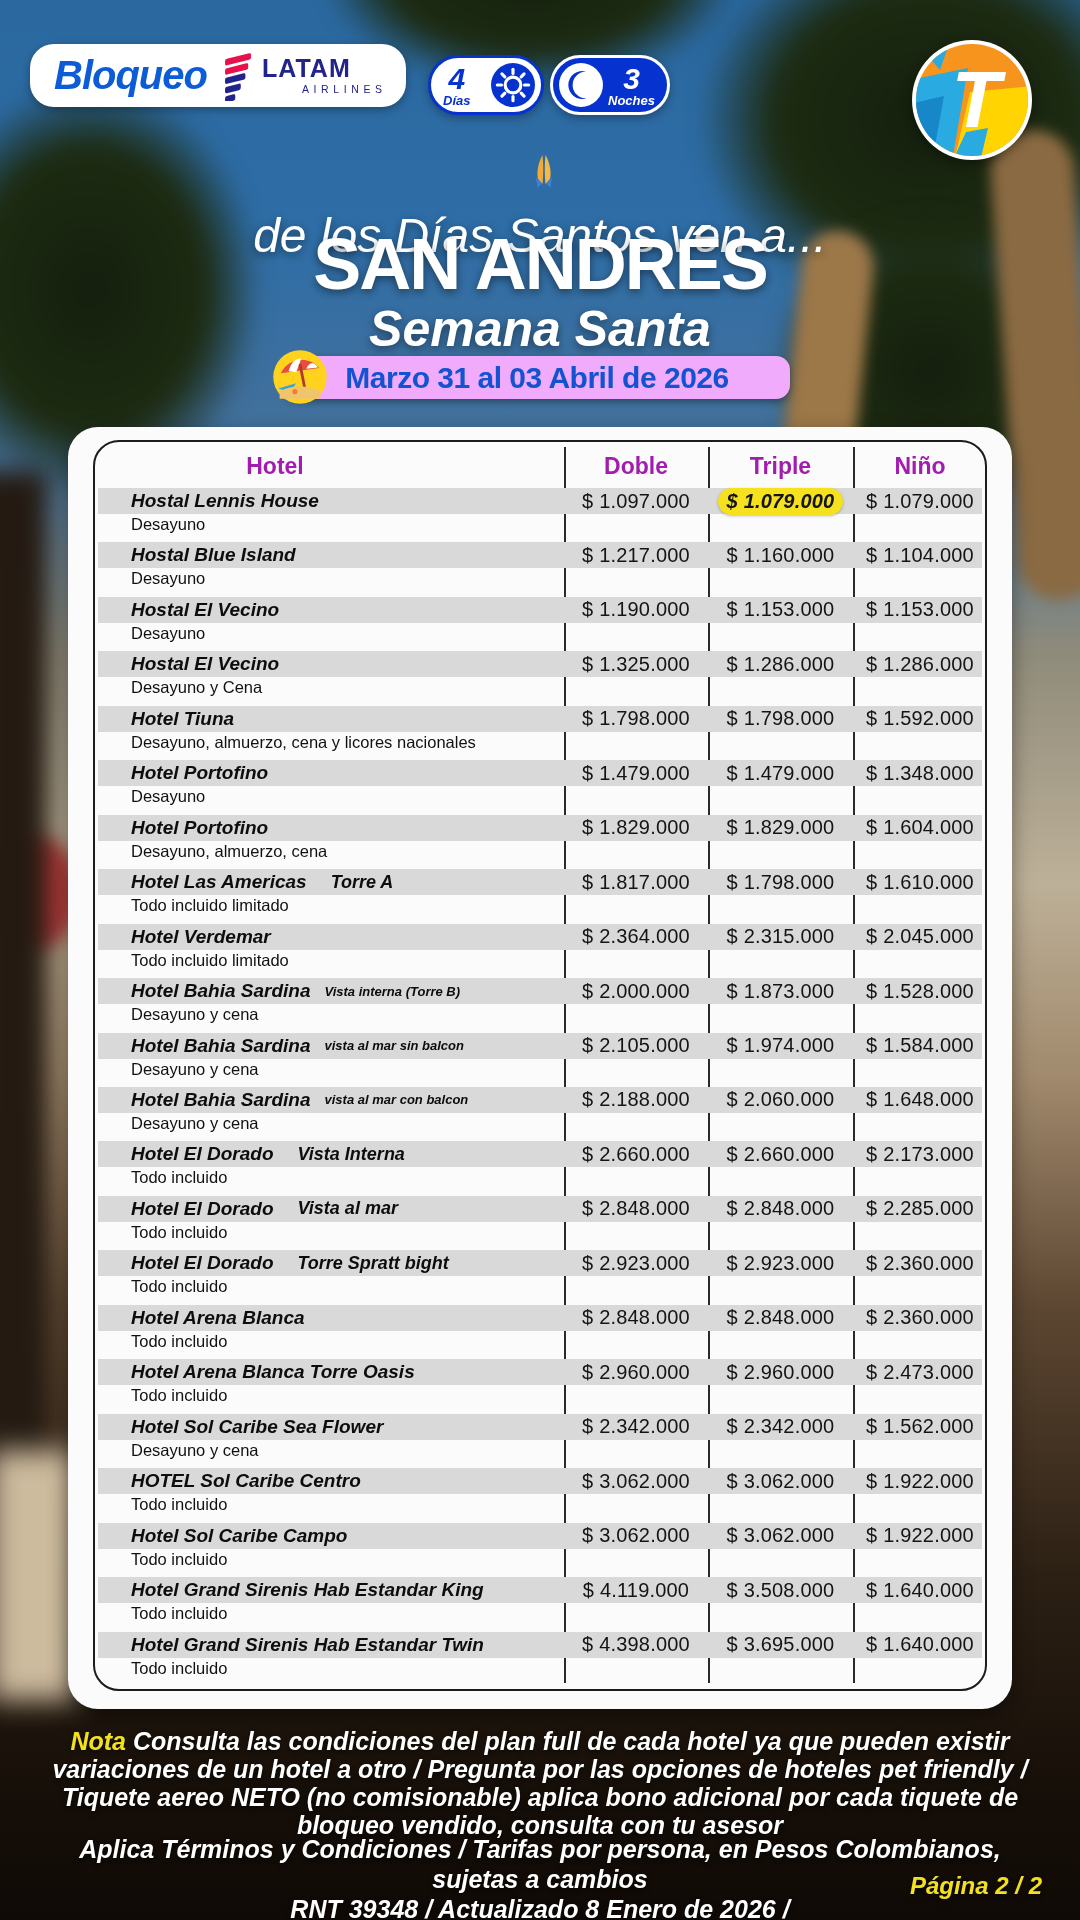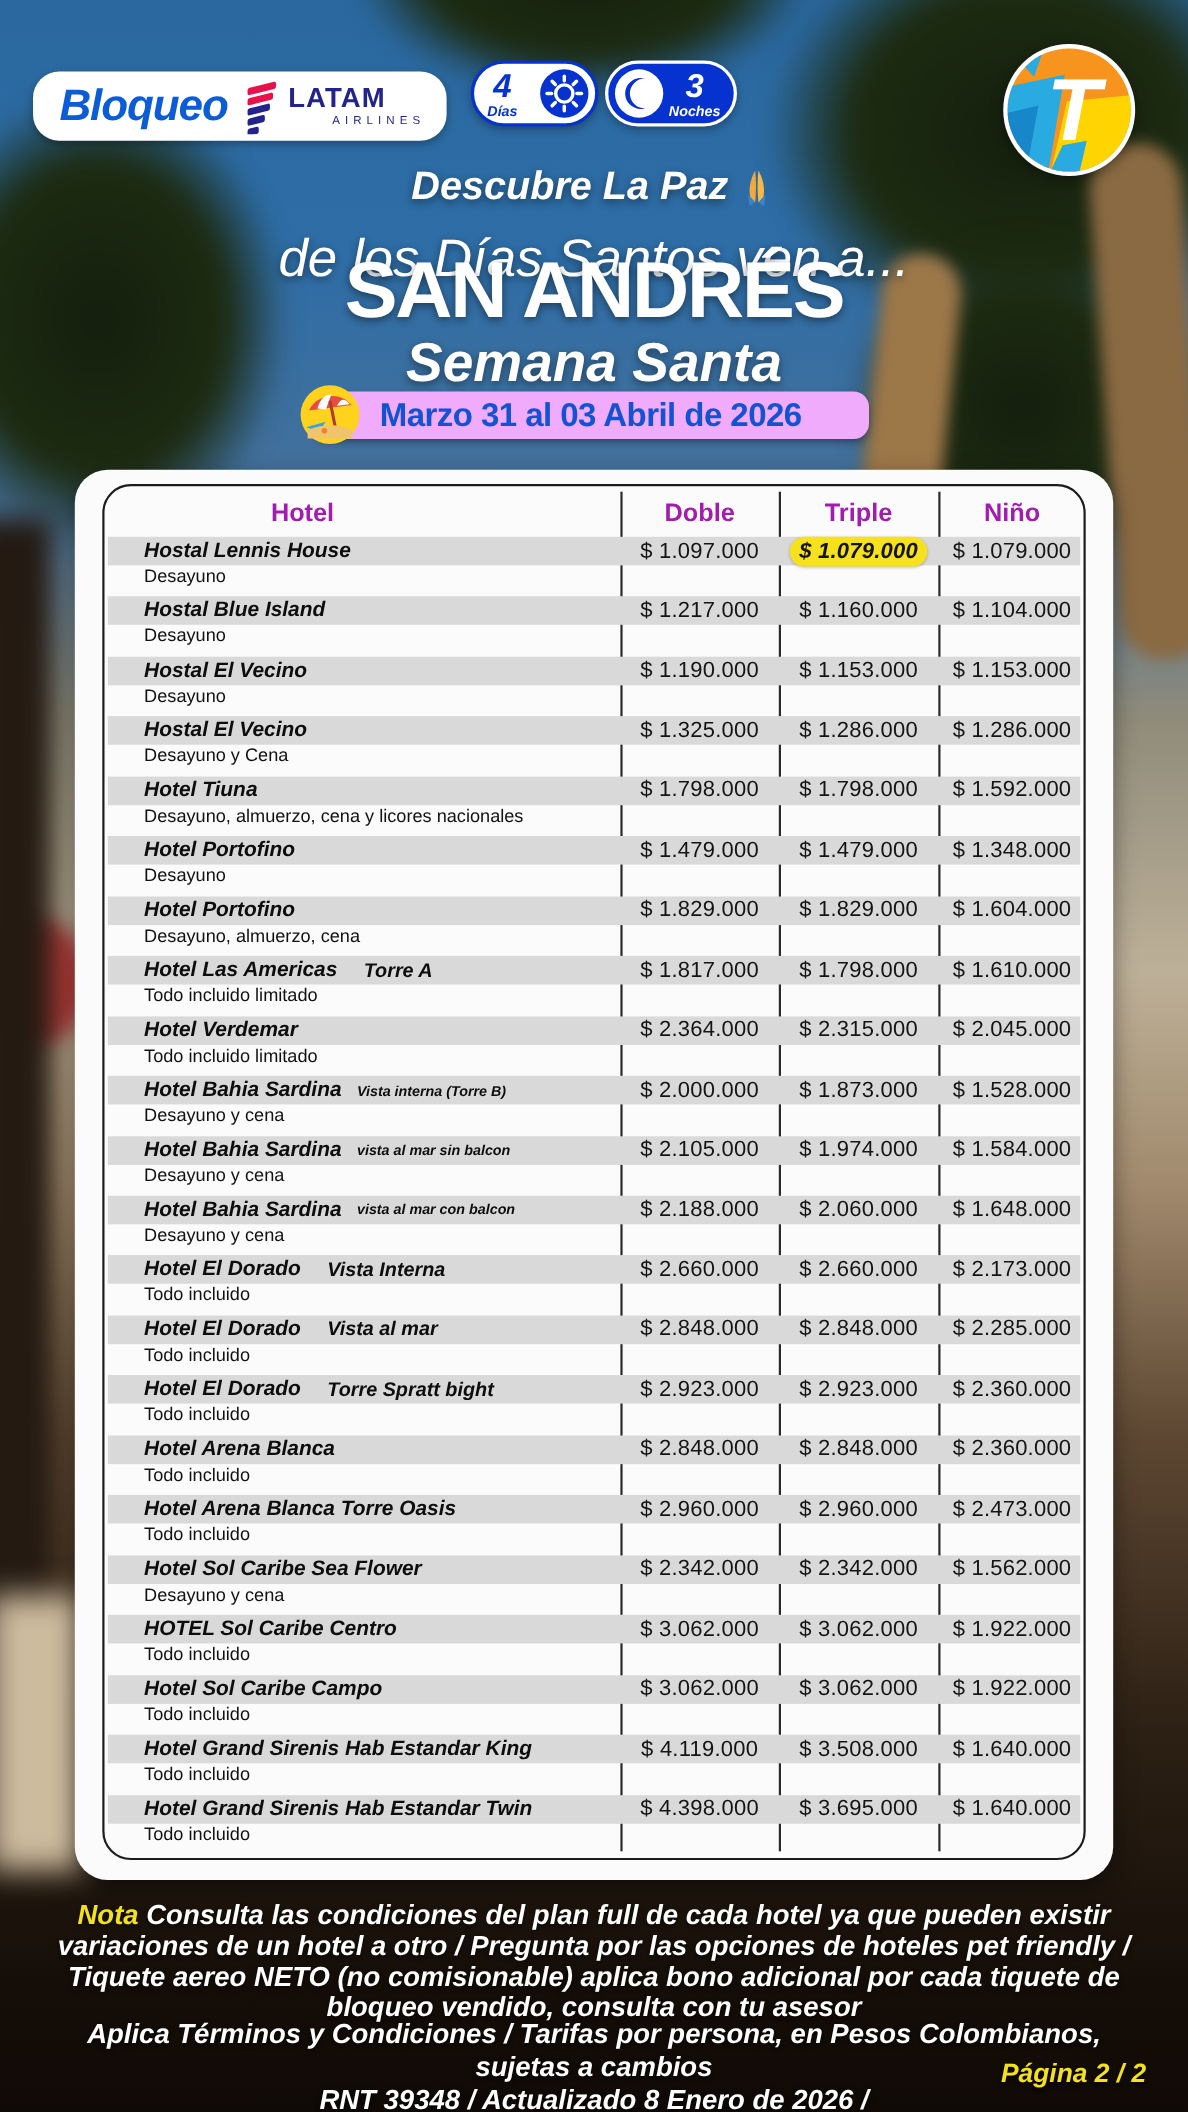--- a/index.html
+++ b/index.html
@@ -19,21 +19,21 @@
   .p3{left:250px;top:-190px;width:560px;height:320px;}
   .p4{right:-60px;top:160px;width:420px;height:420px;}
   .trunk1{left:788px;top:230px;width:72px;height:330px;background:#9c7748;border-radius:40px;transform:rotate(6deg);filter:blur(7px);}
   .trunk2{left:1004px;top:130px;width:84px;height:470px;background:#8a6a42;border-radius:40px;transform:rotate(-4deg);filter:blur(7px);}
   .flower{left:-14px;top:835px;width:95px;height:115px;background:#b33a3a;border-radius:50%;filter:blur(9px);}
   .lstrip{left:-26px;top:470px;width:74px;height:1240px;background:#241a12;filter:blur(12px);}
   .sand{left:-10px;top:1450px;width:90px;height:250px;background:#cdbb9e;filter:blur(14px);}
 
   
   .pill{position:absolute;display:flex;align-items:center;background:#fff;border-radius:24px;box-shadow:0 3px 8px rgba(0,0,0,.3);}
-  .bloqueo{left:30px;top:65px;width:376px;height:63px;gap:14px;padding-left:24px;}
+  .bloqueo{left:30px;top:44px;width:376px;height:63px;gap:14px;padding-left:24px;}
   .bloqueo-txt{font-size:40px;font-weight:800;font-style:italic;color:var(--accent-blue);letter-spacing:-1px;}
   .latam{display:flex;align-items:center;gap:7px;}
   .latam-words{display:flex;flex-direction:column;line-height:1;}
   .latam-name{font-size:25px;font-weight:800;color:var(--latam-indigo);letter-spacing:1px;}
   .latam-sub{font-size:10.5px;font-weight:500;color:var(--latam-indigo);letter-spacing:4.6px;margin-top:3px;margin-left:40px;}
   .badge{position:absolute;height:60px;border-radius:30px;display:flex;align-items:center;box-shadow:0 3px 8px rgba(0,0,0,.3);}
   .day{left:428px;top:55px;width:116px;background:#fff;border:3px solid var(--badge-blue);justify-content:space-between;padding:0 5px 0 12px;}
   .night{left:550px;top:55px;width:120px;background:var(--badge-blue);border:3px solid #fff;justify-content:space-between;padding:0 12px 0 5px;}
   .badge .num-col{display:flex;flex-direction:column;align-items:center;line-height:1;}
   .day .num{font-size:30px;font-weight:800;font-style:italic;color:var(--badge-blue);}
@@ -167,21 +167,21 @@
     <polygon points="0,42 58,30 42,124 0,124" fill="#29abe2"></polygon>
     <polygon points="0,66 34,58 22,124 0,124" fill="#1787c9"></polygon>
     <polygon points="124,48 124,124 44,124 60,54" fill="#ffd400"></polygon>
     <polygon points="42,124 56,94 78,90 70,124" fill="#29abe2"></polygon>
     <polygon points="16,16 38,9 30,32" fill="#29abe2"></polygon>
   </g>
   <text x="66" y="89" text-anchor="middle" font-family="'Liberation Sans',sans-serif" font-size="80" font-weight="800" font-style="italic" fill="#fff">T</text>
 </svg>
 
 <div class="title t1">
-  <span>Descubre La Paz</span><svg width="36" height="36" viewBox="0 0 36 36">
+  <svg width="36" height="36" viewBox="0 0 36 36">
     <path d="M16.5 3 C12 11 10.5 20 12 27 L16.5 32 C17.5 23 17.5 12 16.5 3 Z" fill="#f0a93c"></path>
     <path d="M19.5 3 C24 11 25.5 20 24 27 L19.5 32 C18.5 23 18.5 12 19.5 3 Z" fill="#f6b944"></path>
     <path d="M10 25 L16 32 L11.5 35.5 Z" fill="#3b82d0"></path>
     <path d="M26 25 L20 32 L24.5 35.5 Z" fill="#3b82d0"></path>
   </svg>
 </div>
 <div class="title t2">de los Días Santos ven a...</div>
 <div class="title dest">SAN ANDRÉS</div>
 <div class="title sem">Semana Santa</div>
 

